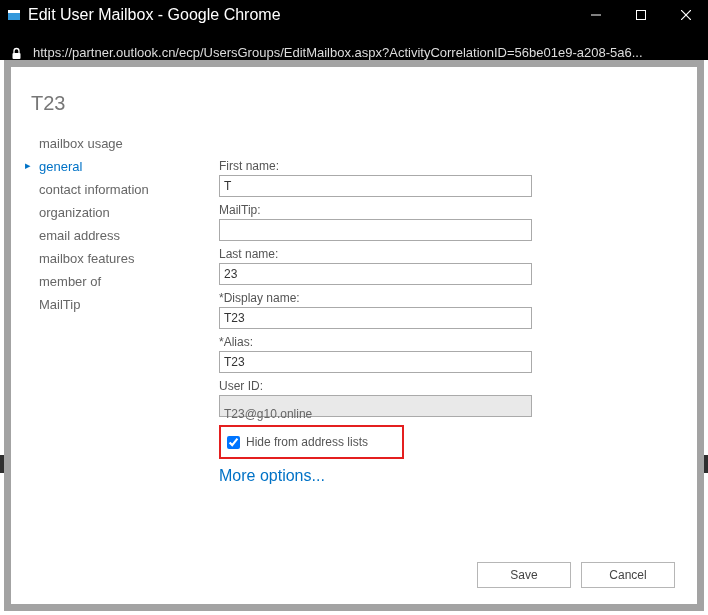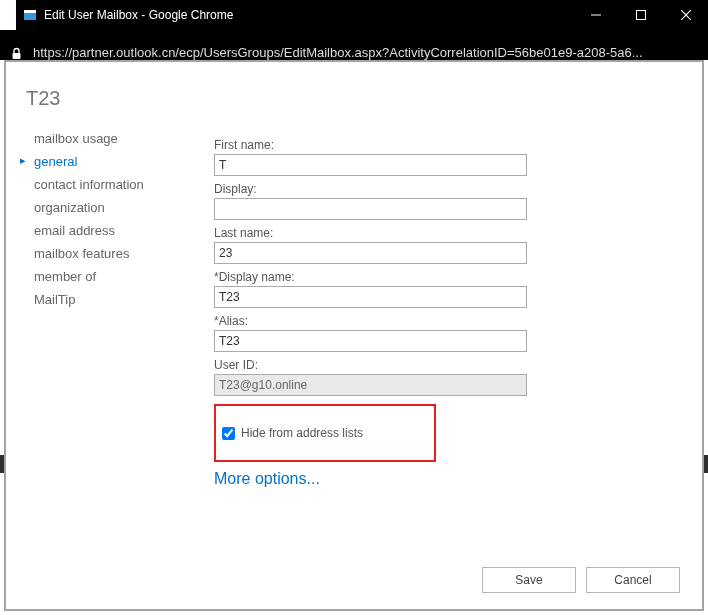--- a/index.html
+++ b/index.html
@@ -1,41 +1,41 @@
 <!DOCTYPE html>
 <html><head>
 <meta charset="utf-8">
 <style>
 * { box-sizing: border-box; margin: 0; padding: 0; font-family: "Segoe UI", Arial, sans-serif; }
 body { width: 708px; height: 615px; background: #fff; overflow: hidden; }
 
-.titlebar { background: #000; color: #fff; height: 30px; display: flex; align-items: center; padding: 0 0 0 6px; font-size: 12px; margin-left: 16px; }
+.titlebar { background: #000; color: #fff; height: 30px; display: flex; align-items: center; padding: 0 0 0 6px; font-size: 16px; }
 .titlebar .fav { width: 16px; height: 16px; margin-right: 6px; display:flex; align-items:center; justify-content:center; }
 .titlebar .title { flex: 1; }
 .titlebar .ctrl { width: 45px; height: 30px; display:flex; align-items:center; justify-content:center; color:#fff; }
 
 .urlbar { background: #000; color: #fff; height: 30px; display:flex; align-items:flex-end; padding: 0 10px; font-size: 13px; gap:10px; }
 .urlbar .lock { display:flex; align-items:center; }
 .urlbar .url { flex:1; white-space:nowrap; overflow:hidden; color:#ddd; }
 
-.page { position:relative; width:700px; height:551px; margin:0 4px 4px 4px; background:#fff; border:2px solid #a3a3a3; }
+.page { position:relative; width:700px; height:551px; margin:0 4px 4px 4px; background:#fff; border:7px solid #a3a3a3; }
 
 .heading { position:absolute; left:20px; top:25px; font-size:20px; color:#777; font-weight:400; }
 
 .sidebar { position:absolute; left:14px; top:65px; width:170px; }
 .sidebar .item { font-size:13px; color:#666; padding:4px 0 4px 14px; cursor:pointer; position:relative; }
 .sidebar .item.active { color:#0072c6; }
 .sidebar .item.active::before { content:"▸"; position:absolute; left:0; top:4px; color:#0072c6; font-size:11px; }
 
-.form { position:absolute; left:208px; top:70px; width:320px; }
+.form { position:absolute; left:208px; top:86px; width:320px; }
 .form .label { font-size:12px; color:#555; margin-top:6px; margin-bottom:2px; }
 .form input[type=text] { width:313px; height:22px; border:1px solid #aaa; font-size:12px; padding:1px 4px; color:#333; }
-.form .readonly { width:313px; height:22px; border:1px solid #aaa; background:#e9e9e9; color:#666; font-size:12px; padding:2px 4px; line-height:16px; }
+.form .readonly { width:313px; height:22px; border:1px solid #aaa; background:#e9e9e9; color:#666; font-size:12px; padding:10px 4px; line-height:16px; }
 
-.highlight-box { border:2px solid #e41f1f; padding:20px 6px; margin-top:8px; width:222px; display:flex; align-items:center; gap:6px; }
+.highlight-box { border:2px solid #e41f1f; padding:8px 6px; margin-top:8px; width:185px; display:flex; align-items:center; gap:6px; }
 .highlight-box input[type=checkbox] { width:13px; height:13px; }
 .highlight-box span { font-size:12px; color:#555; }
 
 .moreopts { color:#0072c6; font-size:16px; margin-top:8px; cursor:pointer; display:inline-block; }
 
 .footer { position:absolute; bottom:16px; right:22px; display:flex; gap:10px; }
 .footer button { width:94px; height:26px; background:#fff; border:1px solid #b6b6b6; font-size:12px; color:#444; cursor:pointer;text-align:center; }
 
 .leftedge { position:absolute; left:0; top:455px; width:4px; height:18px; background:#2f2f2f; }
 .rightedge { position:absolute; right:0; top:455px; width:4px; height:18px; background:#2f2f2f; }
@@ -93,21 +93,21 @@
     <div class="item">email address</div>
     <div class="item">mailbox features</div>
     <div class="item">member of</div>
     <div class="item">MailTip</div>
   </div>
 
   <div class="form">
     <div class="label">First name:</div>
     <input type="text" value="T" style="">
 
-    <div class="label">Display:</div>
+    <div class="label">MailTip:</div>
     <input type="text" value="" style="">
 
     <div class="label">Last name:</div>
     <input type="text" value="23" style="">
 
     <div class="label">*Display name:</div>
     <input type="text" value="T23" style="">
 
     <div class="label">*Alias:</div>
     <input type="text" value="T23" style="">

